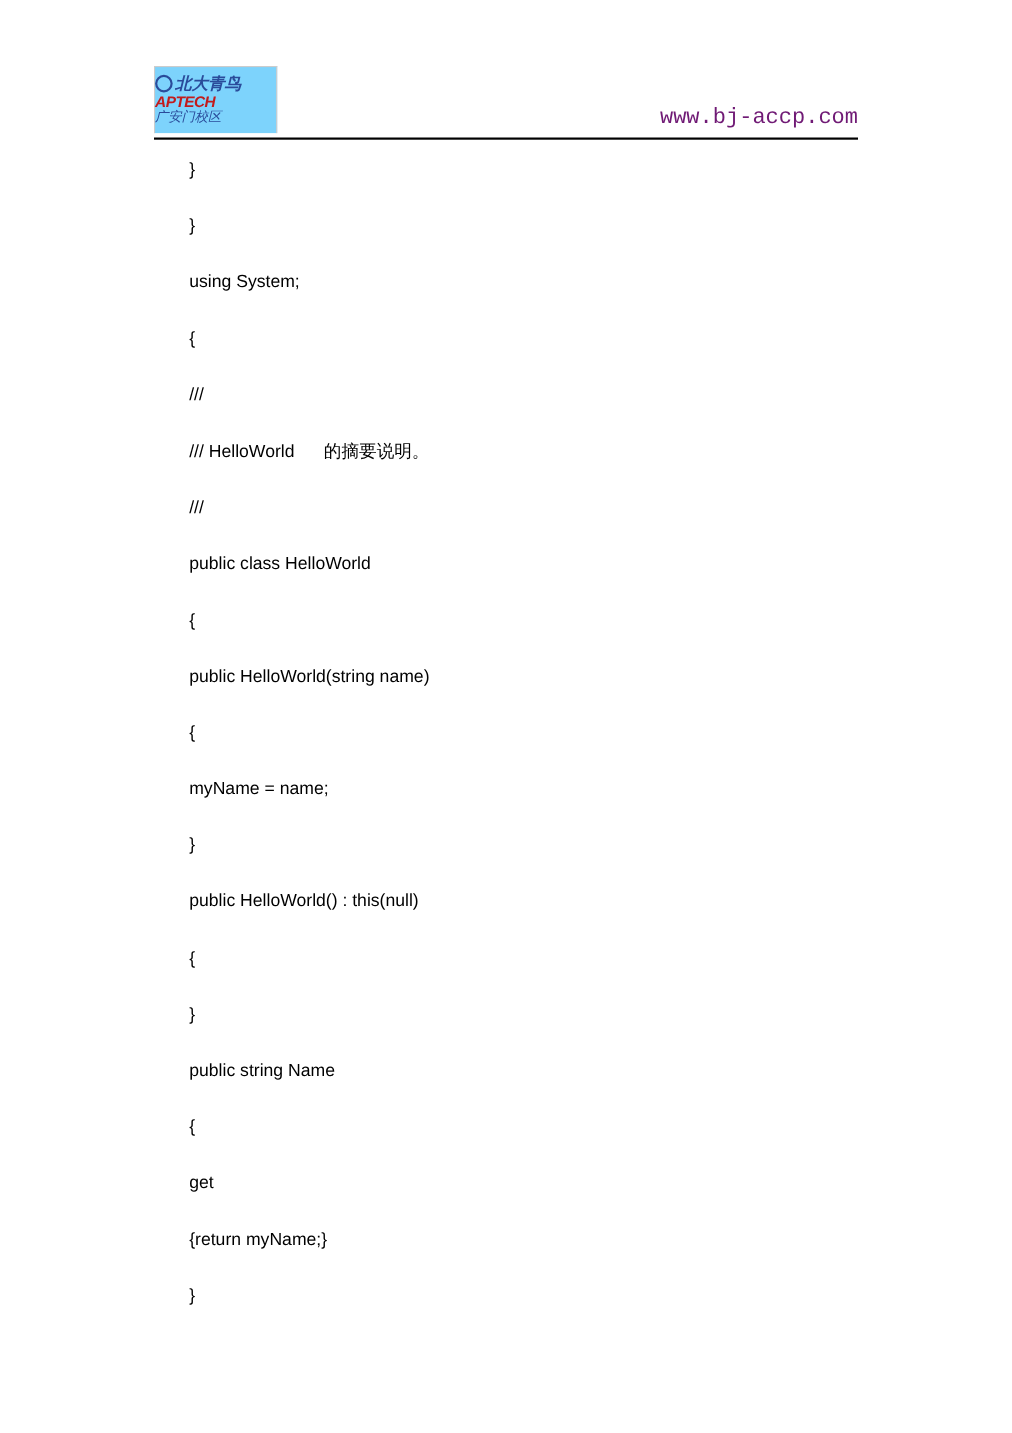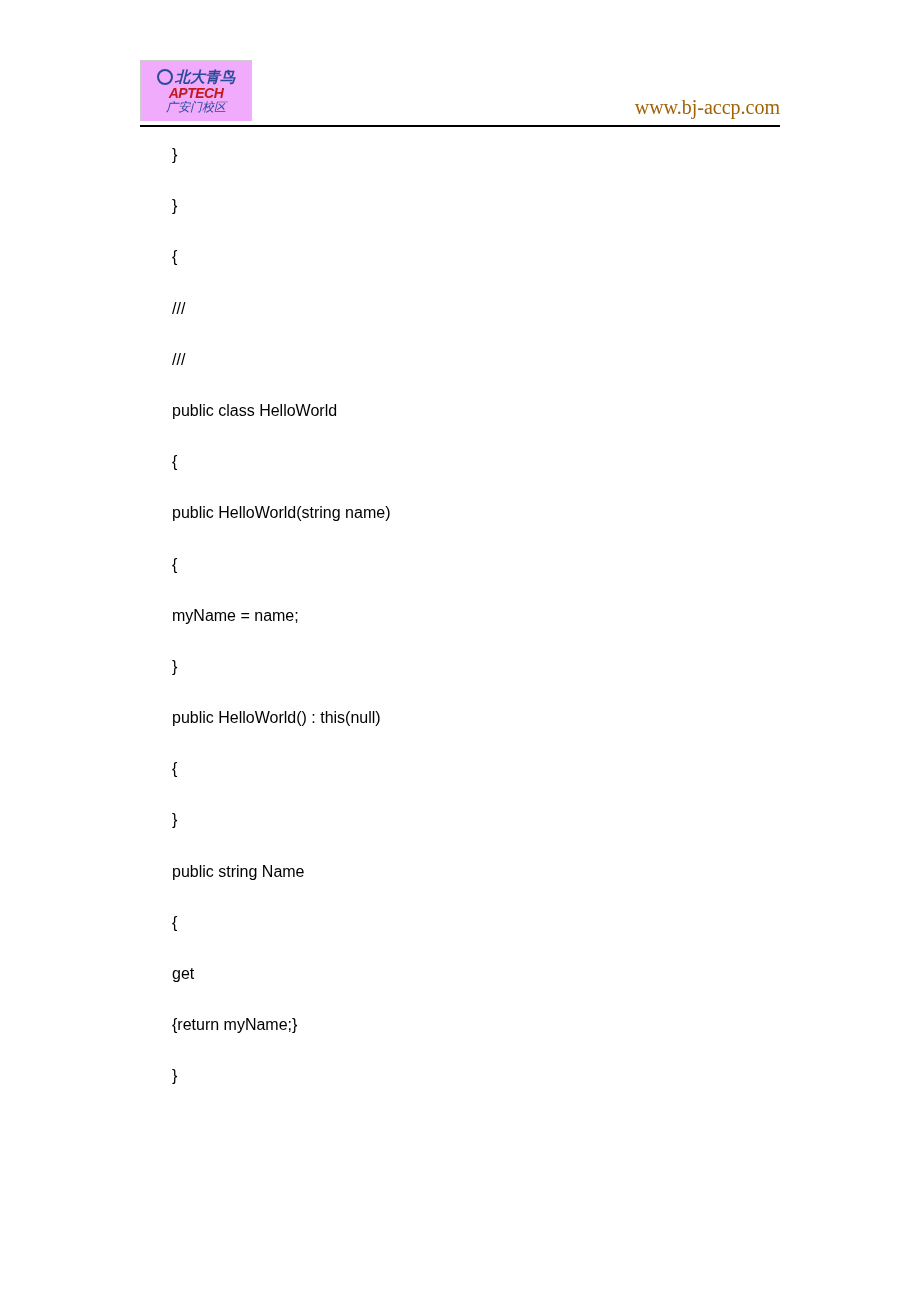--- a/index.html
+++ b/index.html
@@ -22,24 +22,23 @@
     align-items: flex-end;
     border-bottom: 2px solid #000;
     padding-bottom: 4px;
     margin-bottom: 18px;
   }
   .logo {
     width: 110px;
     height: 60px;
     border: 1px solid #ccc;
     border-bottom: none;
-    background: #f0abfc;
+    background: #7dd3fc;
     display: flex;
     flex-direction: column;
-    align-items: center;
     justify-content: center;
     line-height: 1.05;
   }
   .logo-row1 {
     font-size: 15px;
     font-weight: bold;
     color: #2a4b9a;
     font-style: italic;
     position: relative;
   }
@@ -61,22 +60,22 @@
     font-style: italic;
     letter-spacing: -0.5px;
   }
   .logo-row3 {
     font-size: 12px;
     color: #2a4b9a;
     font-style: italic;
   }
   .url {
     font-size: 20px;
-    color: #a16207;
-    font-family: Liberation Serif, serif;
+    color: #701a75;
+    font-family: Liberation Mono, monospace;
     padding-bottom: 2px;
   }
   .content {
     padding-left: 32px;
   }
   .line {
     font-size: 16px;
     color: #000;
     line-height: 1.2;
     margin-bottom: 32px;
@@ -92,22 +91,24 @@
     <div class="logo">
       <div class="logo-row1">北大青鸟</div>
       <div class="logo-row2">APTECH</div>
       <div class="logo-row3">广安门校区</div>
     </div>
     <div class="url">www.bj-accp.com</div>
   </div>
   <div class="content">
     <div class="line">}</div>
     <div class="line">}</div>
+    <div class="line">using System;</div>
     <div class="line">{</div>
     <div class="line">///</div>
+    <div class="line">/// HelloWorld      的摘要说明。</div>
     <div class="line">///</div>
     <div class="line">public class HelloWorld</div>
     <div class="line">{</div>
     <div class="line">public HelloWorld(string name)</div>
     <div class="line">{</div>
     <div class="line">myName = name;</div>
     <div class="line">}</div>
     <div class="line">public HelloWorld() : this(null)</div>
     <div class="line">{</div>
     <div class="line">}</div>

